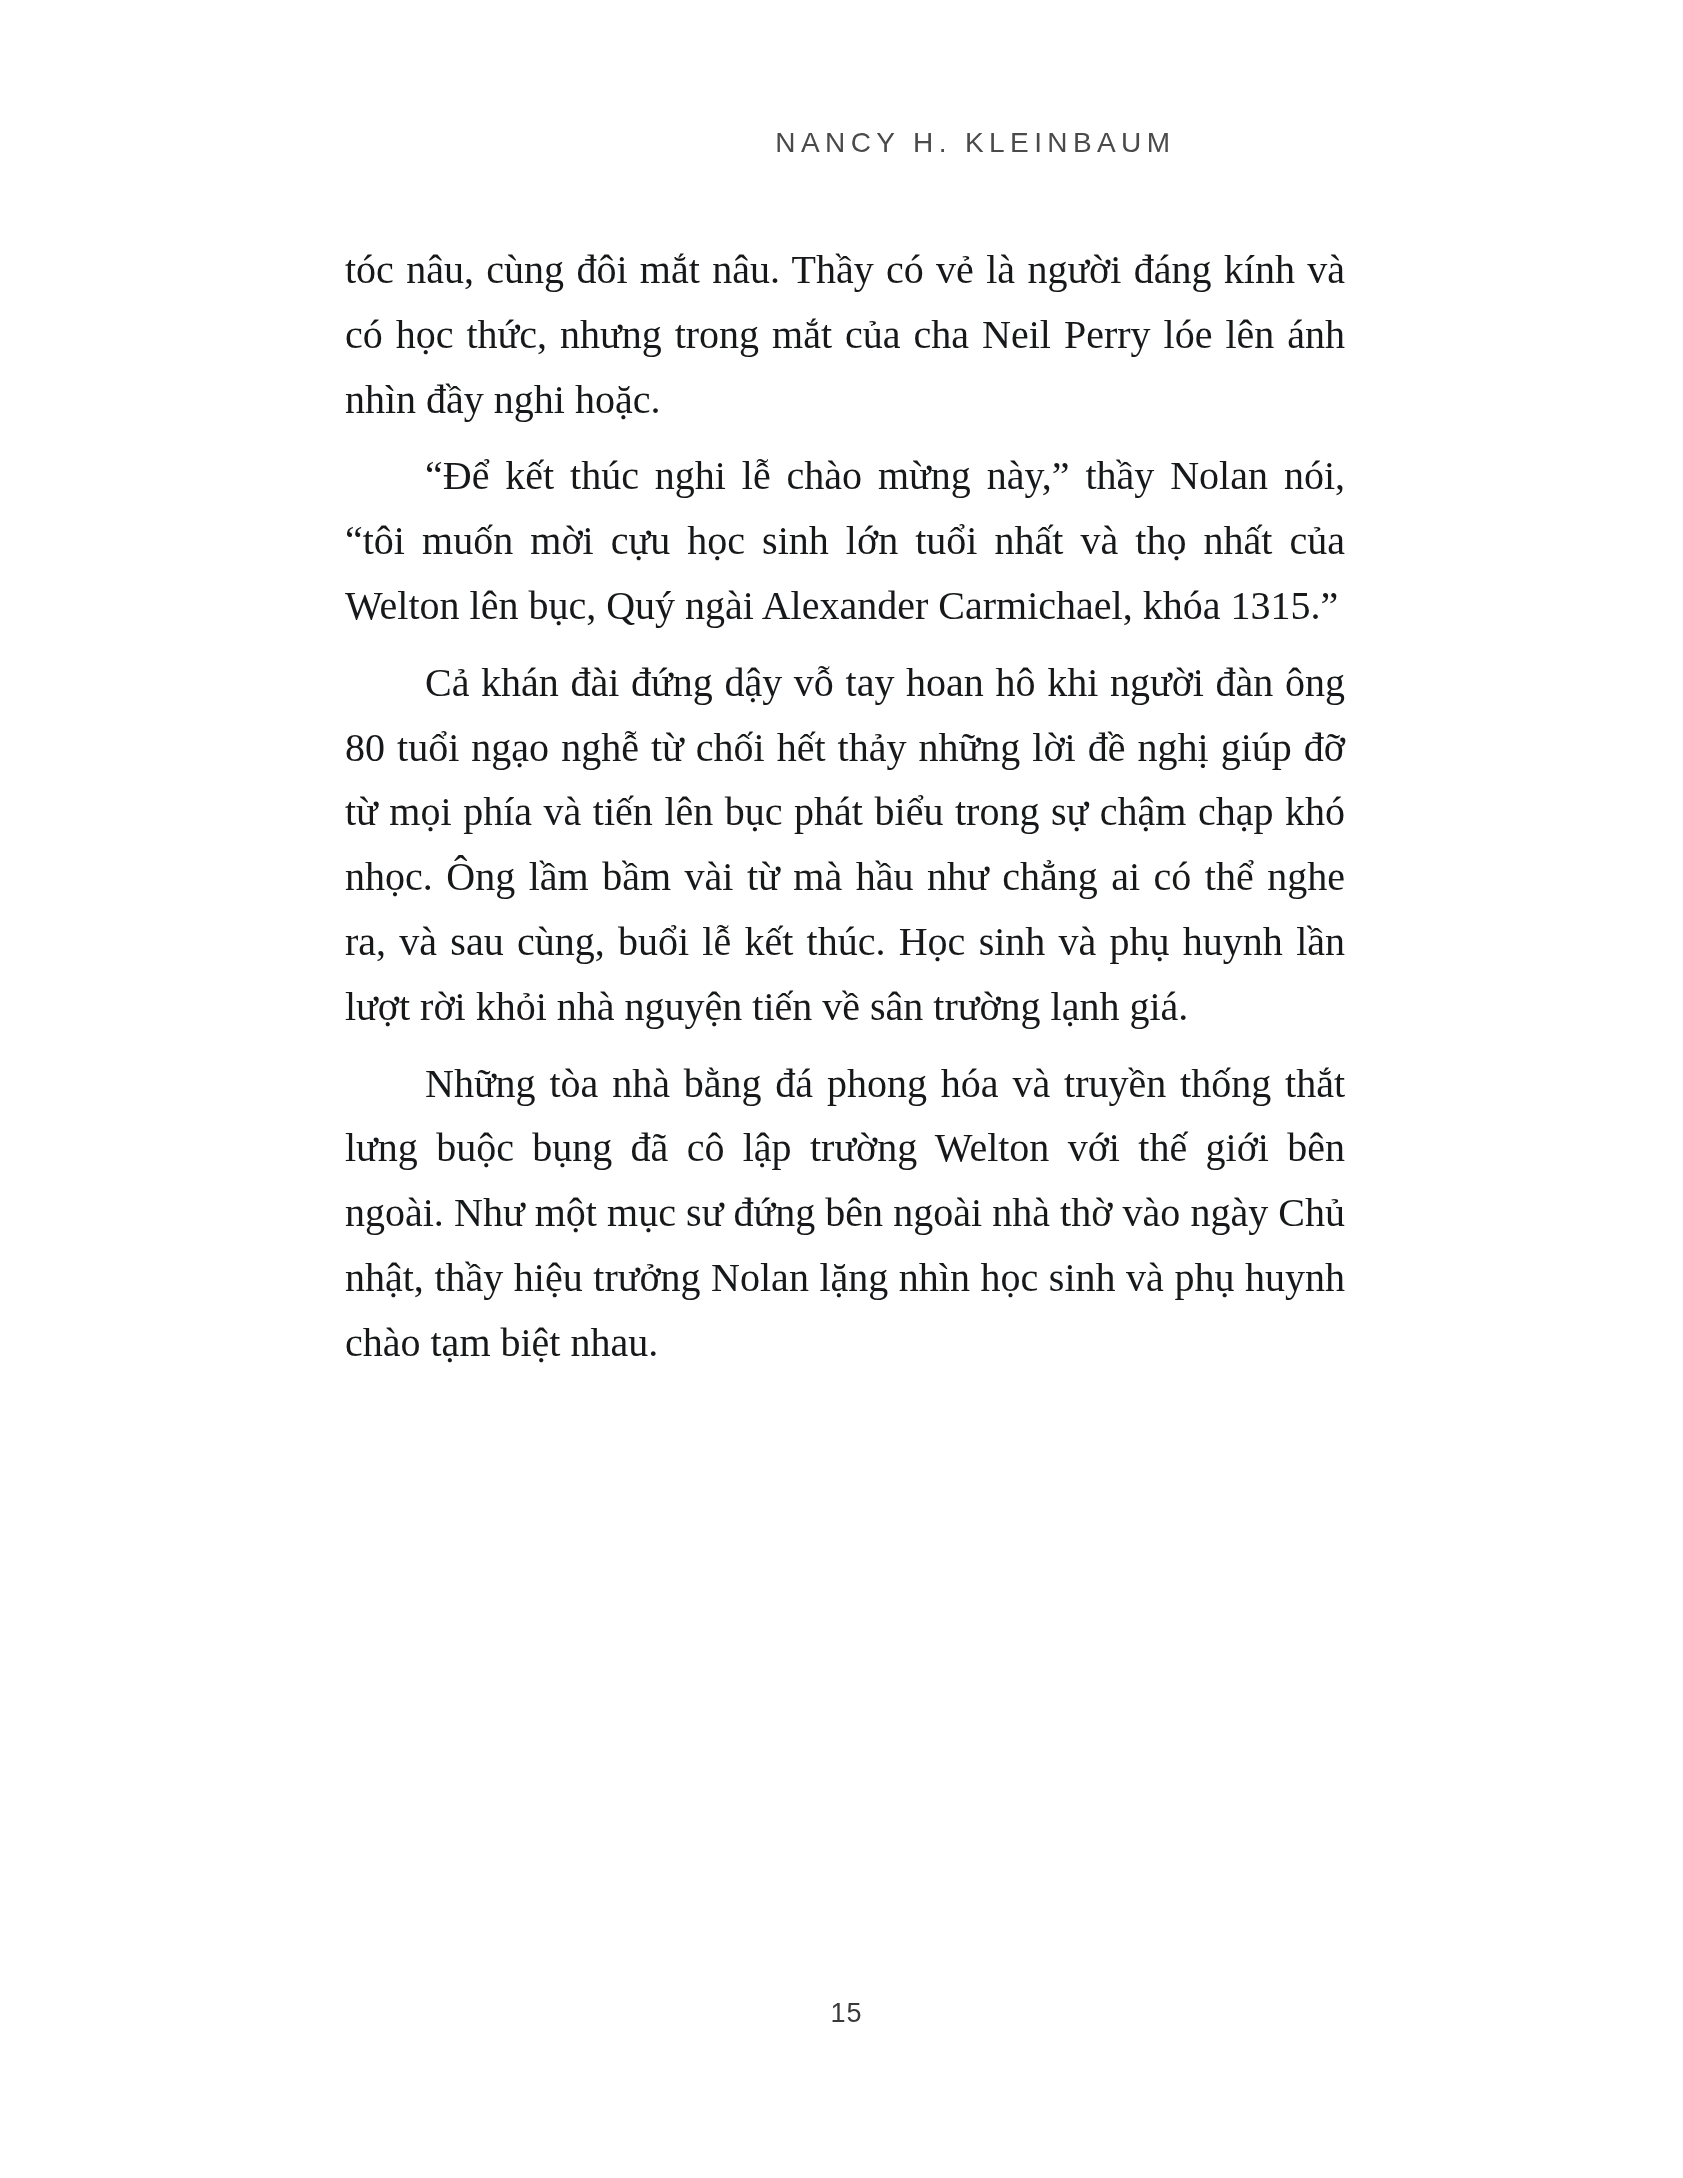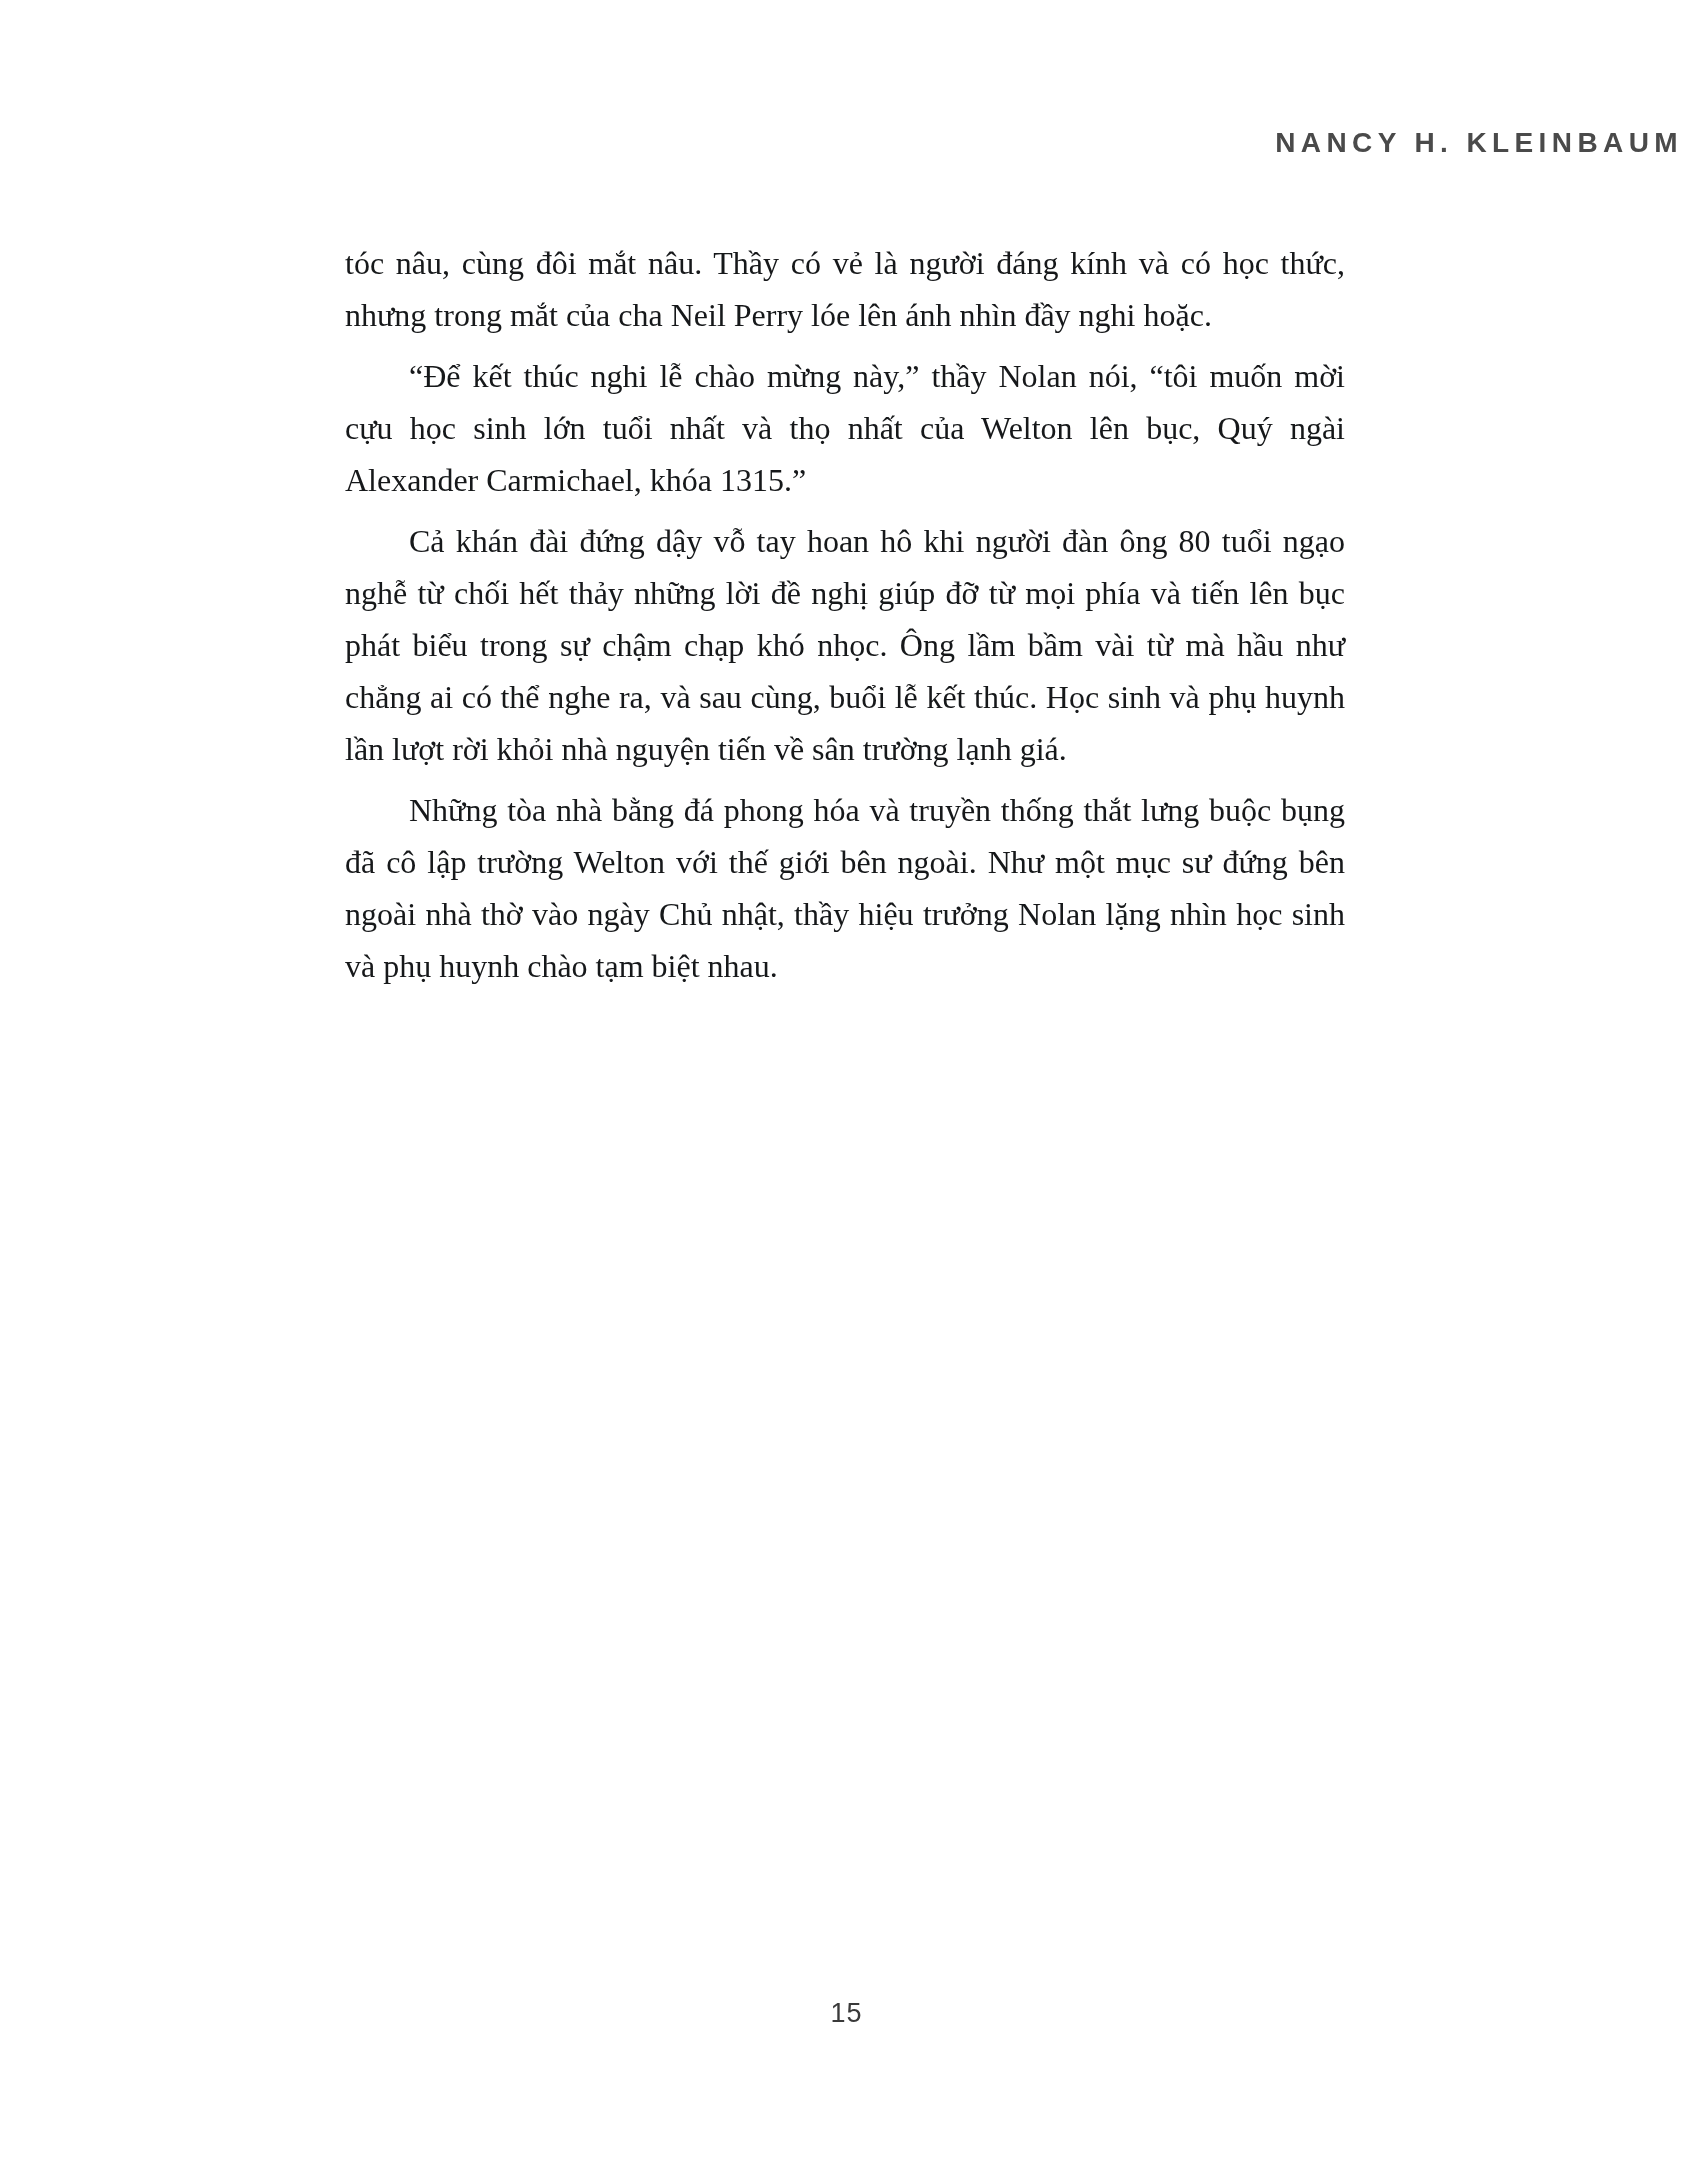--- a/index.html
+++ b/index.html
@@ -20,41 +20,41 @@
     width: 1683px;
     height: 2178px;
     box-sizing: border-box;
     padding: 0;
   }
   .running-head {
     position: absolute;
     top: 127px;
     left: 0;
     right: 0;
-    text-align: right;
+    text-align: center;
     font-family: "Liberation Sans", sans-serif;
     font-size: 28px;
     letter-spacing: 5.4px;
     color: #4a4a4a;
     text-indent: 5.4px;
-    font-weight: 700;
+    font-weight: 400;
   }
   .running-head .rh-inner {
     display: inline-block;
     padding-left: 257px;
   }
   .body-text {
     position: absolute;
     top: 238px;
     left: 345px;
     width: 1000px;
   }
   .body-text p {
     margin: 0;
-    font-size: 32px;
+    font-size: 40px;
     line-height: 1.62;
     text-align: justify;
     text-justify: inter-word;
     color: #16181a;
     font-family: "Liberation Serif", serif;
     hyphens: none;
   }
   .body-text p + p {
     margin-top: 0.30em;
   }

